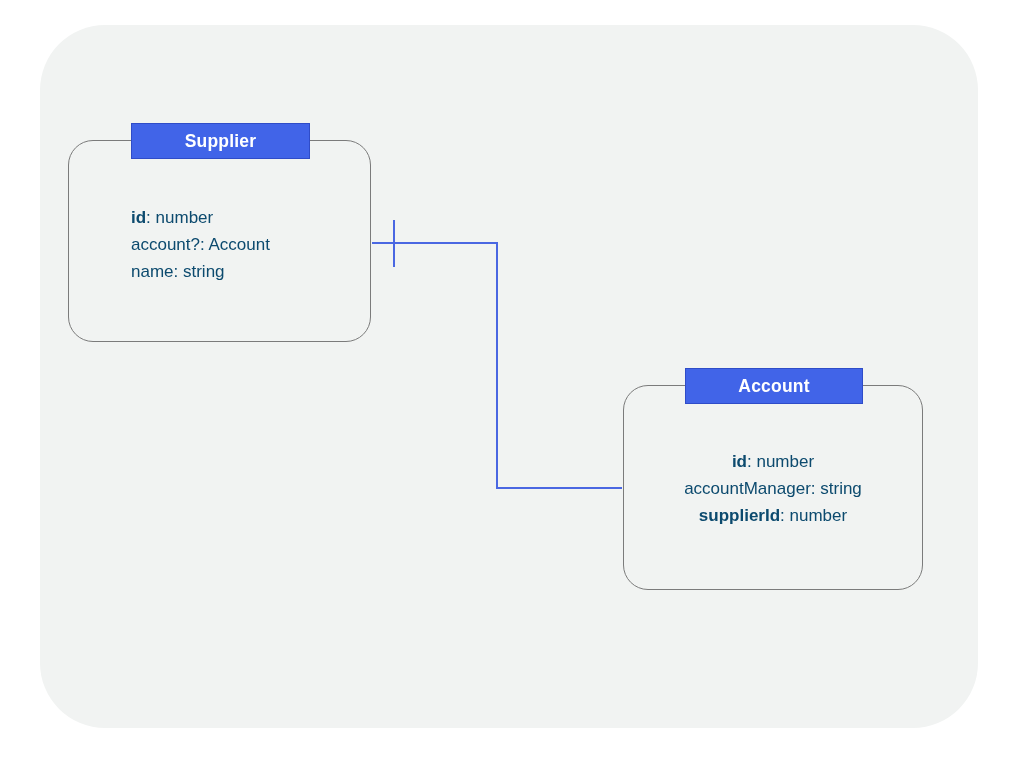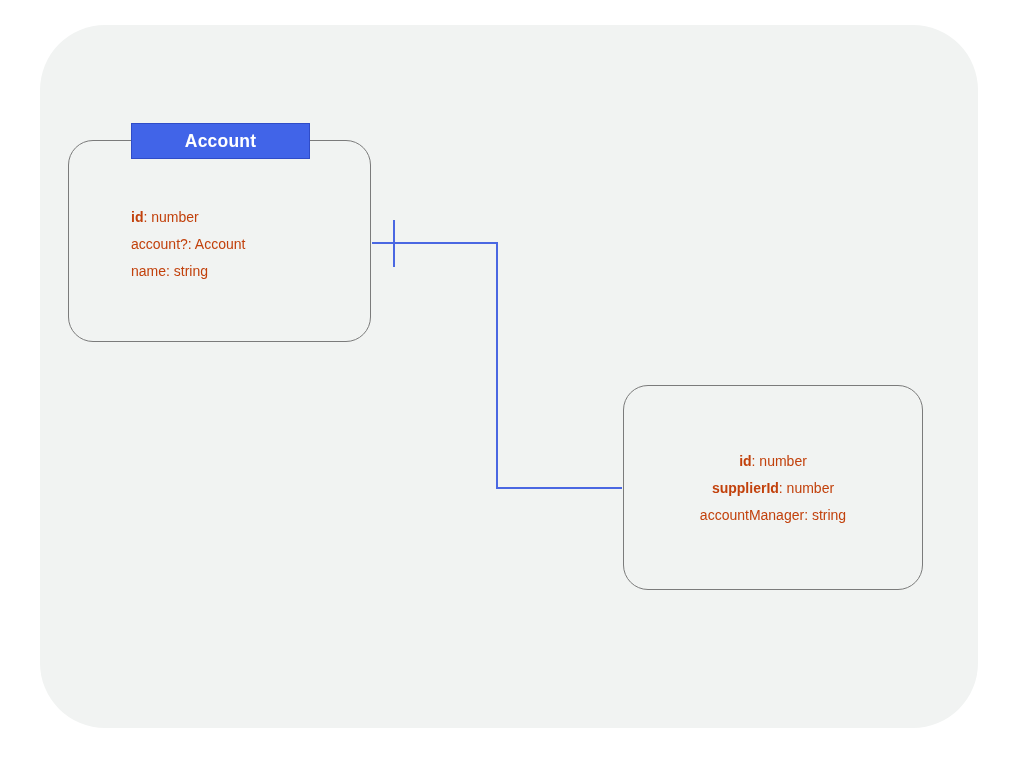--- a/index.html
+++ b/index.html
@@ -52,22 +52,22 @@
     font-size: 17.5px;
     display: flex;
     align-items: center;
     justify-content: center;
     letter-spacing: 0.2px;
   }
   .fields {
     position: absolute;
     left: 0;
     right: 0;
-    color: #c2410c;
-    font-size: 14px;
+    color: #0c4a6e;
+    font-size: 17px;
     line-height: 27px;
   }
   .fields .fname.bold { font-weight: bold; }
   .entity-supplier { left: 28px; top: 115px; width: 303px; height: 202px; }
   .entity-supplier .entity-header { left: 62px; width: 179px; }
   .entity-supplier .fields { top: 63px; padding-left: 62px; text-align: left; }
   .entity-account { left: 583px; top: 360px; width: 300px; height: 205px; }
   .entity-account .entity-header { left: 61px; width: 178px; }
   .entity-account .fields { top: 62px; text-align: center; }
 </style>
@@ -76,30 +76,31 @@
 
 <div class="page">
   <div class="canvas">
 
     <svg class="connector-svg" viewBox="0 0 938 703">
       <polyline points="332,218 457,218 457,463 582,463" fill="none" stroke="#4a67e2" stroke-width="2"></polyline>
       <line x1="354" y1="195" x2="354" y2="242" stroke="#4a67e2" stroke-width="2"></line>
     </svg>
 
     <div class="entity entity-supplier">
-      <div class="entity-header" style="background:#4164e8">Account</div>
+      <div class="entity-header" style="background:#4164e8">Supplier</div>
       <div class="fields">
         <div><span class="fname bold">id</span><span>: number</span></div>
         <div><span class="fname">account?</span><span>: Account</span></div>
         <div><span class="fname">name</span><span>: string</span></div>
       </div>
     </div>
 
     <div class="entity entity-account">
+      <div class="entity-header" style="background:#4164e8">Account</div>
       <div class="fields">
         <div><span class="fname bold">id</span><span>: number</span></div>
+        <div><span class="fname">accountManager</span><span>: string</span></div>
         <div><span class="fname bold">supplierId</span><span>: number</span></div>
-        <div><span class="fname">accountManager</span><span>: string</span></div>
       </div>
     </div>
 
   </div>
 </div>
 
 </body></html>

